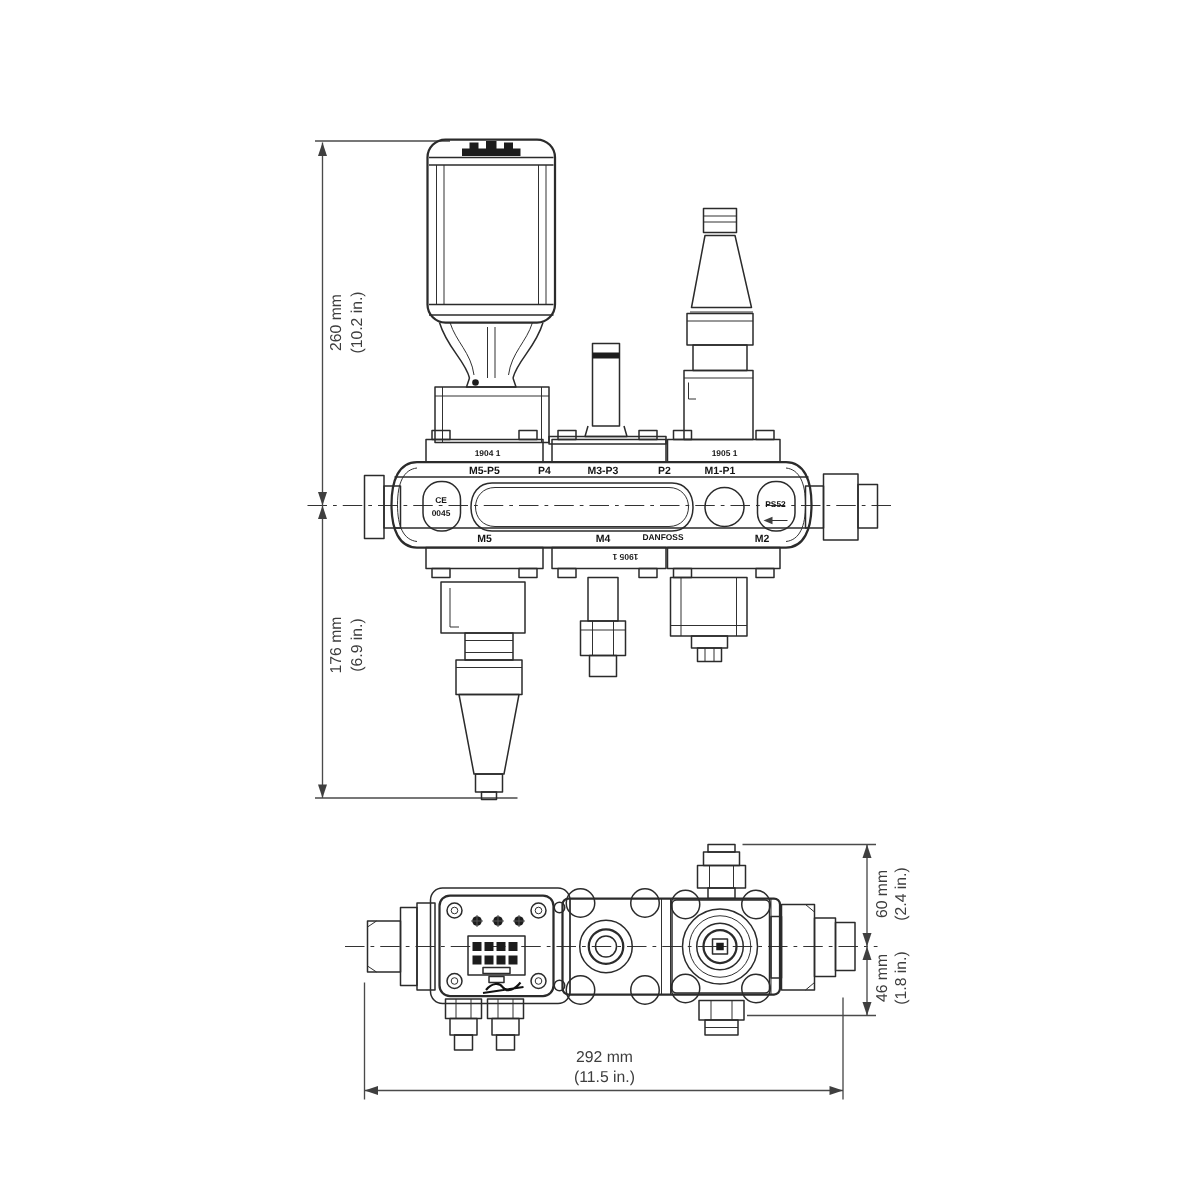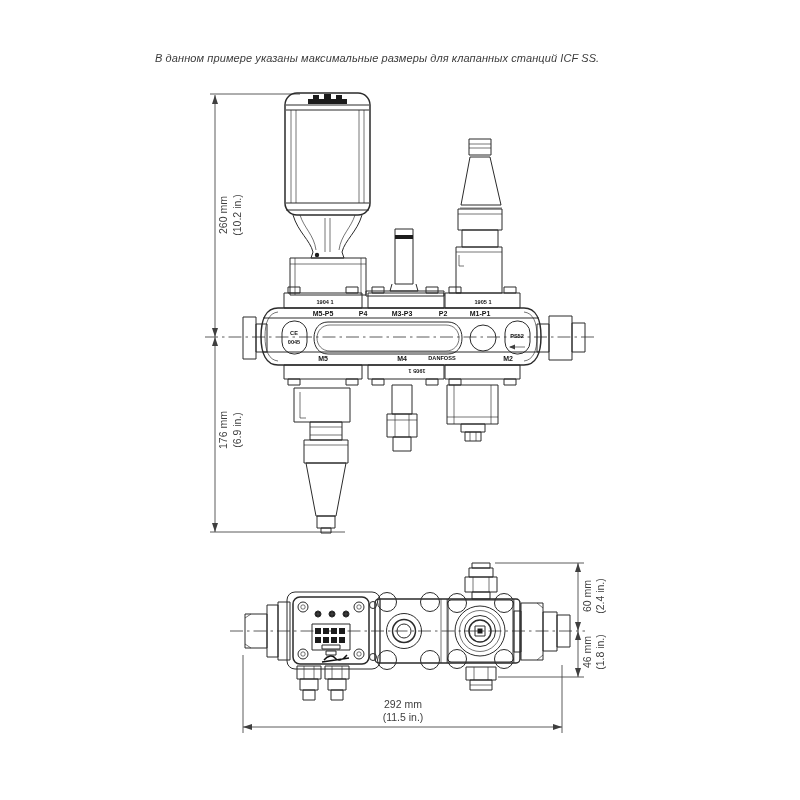--- a/index.html
+++ b/index.html
@@ -17,21 +17,20 @@
   .dimtxt{font-size:10.5px;fill:#3d3d3d;text-anchor:middle;}
   .lbl{font-size:7px;font-weight:bold;fill:#141414;text-anchor:middle;}
   .lbl-s{font-size:5.6px;font-weight:bold;fill:#141414;text-anchor:middle;}
   .cl{fill:none;stroke:#333;stroke-width:0.8;stroke-dasharray:13 4 2.5 4;}
 </style>
 </head>
 <body>
 
 <div id="stage">
 
-  <div class="caption">В данном примере указаны максимальные размеры для клапанных станций ICF SS.</div>
 
   <svg width="800" height="800" viewBox="0 0 800 800">
 
     <g>
 
       <path class="cl" d="M205,337 H598"></path>
 
       <g>
         <path class="dim" d="M215,95 V532"></path>
         <path class="dim" d="M210,94 H300"></path>

